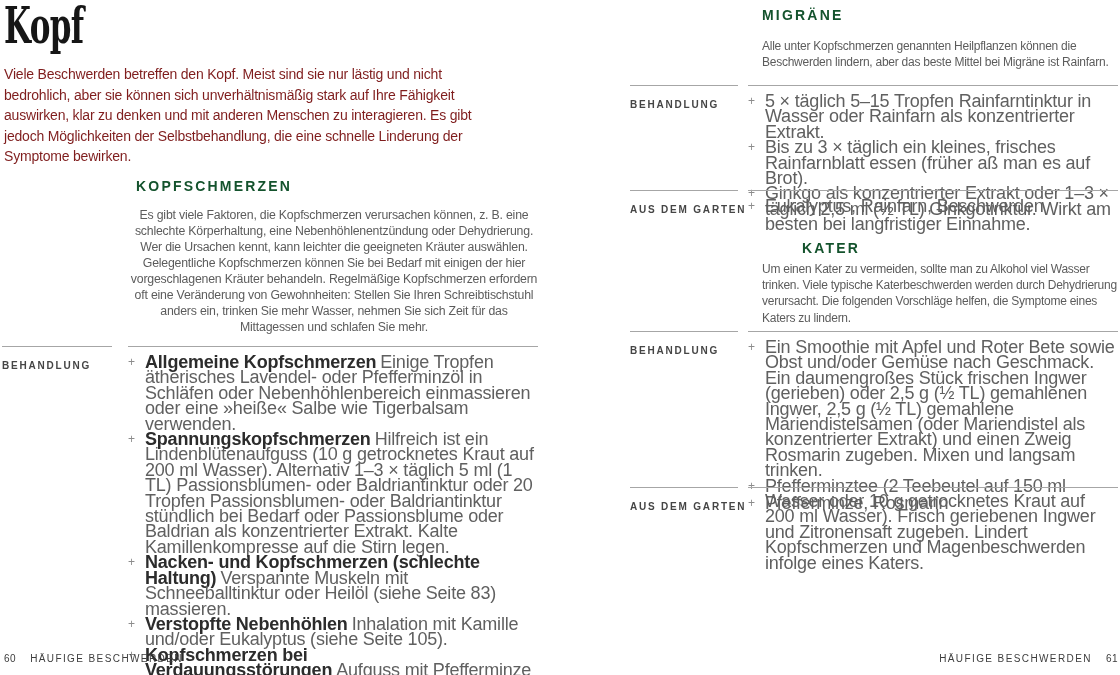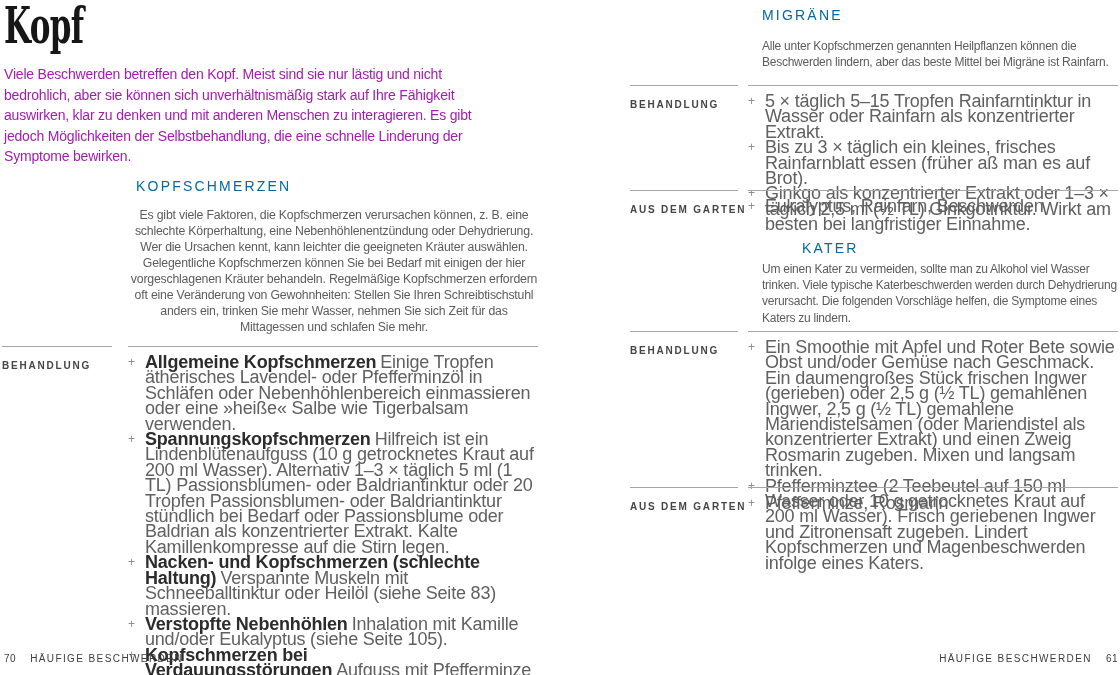--- a/index.html
+++ b/index.html
@@ -17,26 +17,26 @@
   
   .chapter-title{
     font-family:"DejaVu Serif","Liberation Serif",serif;
     font-weight:bold;font-size:50px;line-height:52px;color:#161616;
     transform:scaleX(.62);transform-origin:left top;white-space:nowrap;
     letter-spacing:-1px;margin:0;
   }
 
   
   .lead{
-    font-size:14px;line-height:20.5px;letter-spacing:-.2px;color:#a21caf;margin:0;
+    font-size:14px;line-height:20.5px;letter-spacing:-.2px;color:#7f1d1d;margin:0;
   }
 
   
   .sec-heading{
-    font-size:14px;font-weight:normal;letter-spacing:2.2px;color:#0369a1;margin:0;
+    font-size:14px;font-weight:bold;letter-spacing:2.2px;color:#14532d;margin:0;
   }
 
   
   .sec-body{
     font-size:12.3px;line-height:16px;letter-spacing:-.2px;color:#5c5c5c;margin:0;text-align:center;
   }
 
   
   .rrow{display:grid;}
   .rrow-left{grid-template-columns:110px 1fr;column-gap:16px;}
@@ -105,21 +105,21 @@
         </li>
         <li class="titem">
           <span class="plus">+</span>
           <p class="itext"><strong class="runin">Kopfschmerzen bei Verdauungsstörungen</strong><span>Aufguss mit Pfefferminze oder Mädesüß (1–2 Teebeutel auf 150 ml Wasser oder 10 g getrocknetes Kraut auf 200 ml Wasser). 2–5 Kardamomkapseln für 5–10 Minuten kauen, dann ausspucken oder schlucken.</span></p>
         </li>
       </ul>
     </div>
   </div>
 
   <div class="footer abs" style="left:4px;top:653px;">
-    <span class="pagenum">70</span>
+    <span class="pagenum">60</span>
     <span>HÄUFIGE BESCHWERDEN</span>
   </div>
 </section>
 
 <section class="page" id="page-right">
 
   <h2 class="sec-heading abs" style="left:202px;top:7px;">MIGRÄNE</h2>
 
   <p class="sec-body-sm abs" style="left:202px;top:38px;width:358px;">Alle unter Kopfschmerzen genannten Heilpflanzen können die Beschwerden lindern, aber das beste Mittel bei Migräne ist Rainfarn.</p>
 

